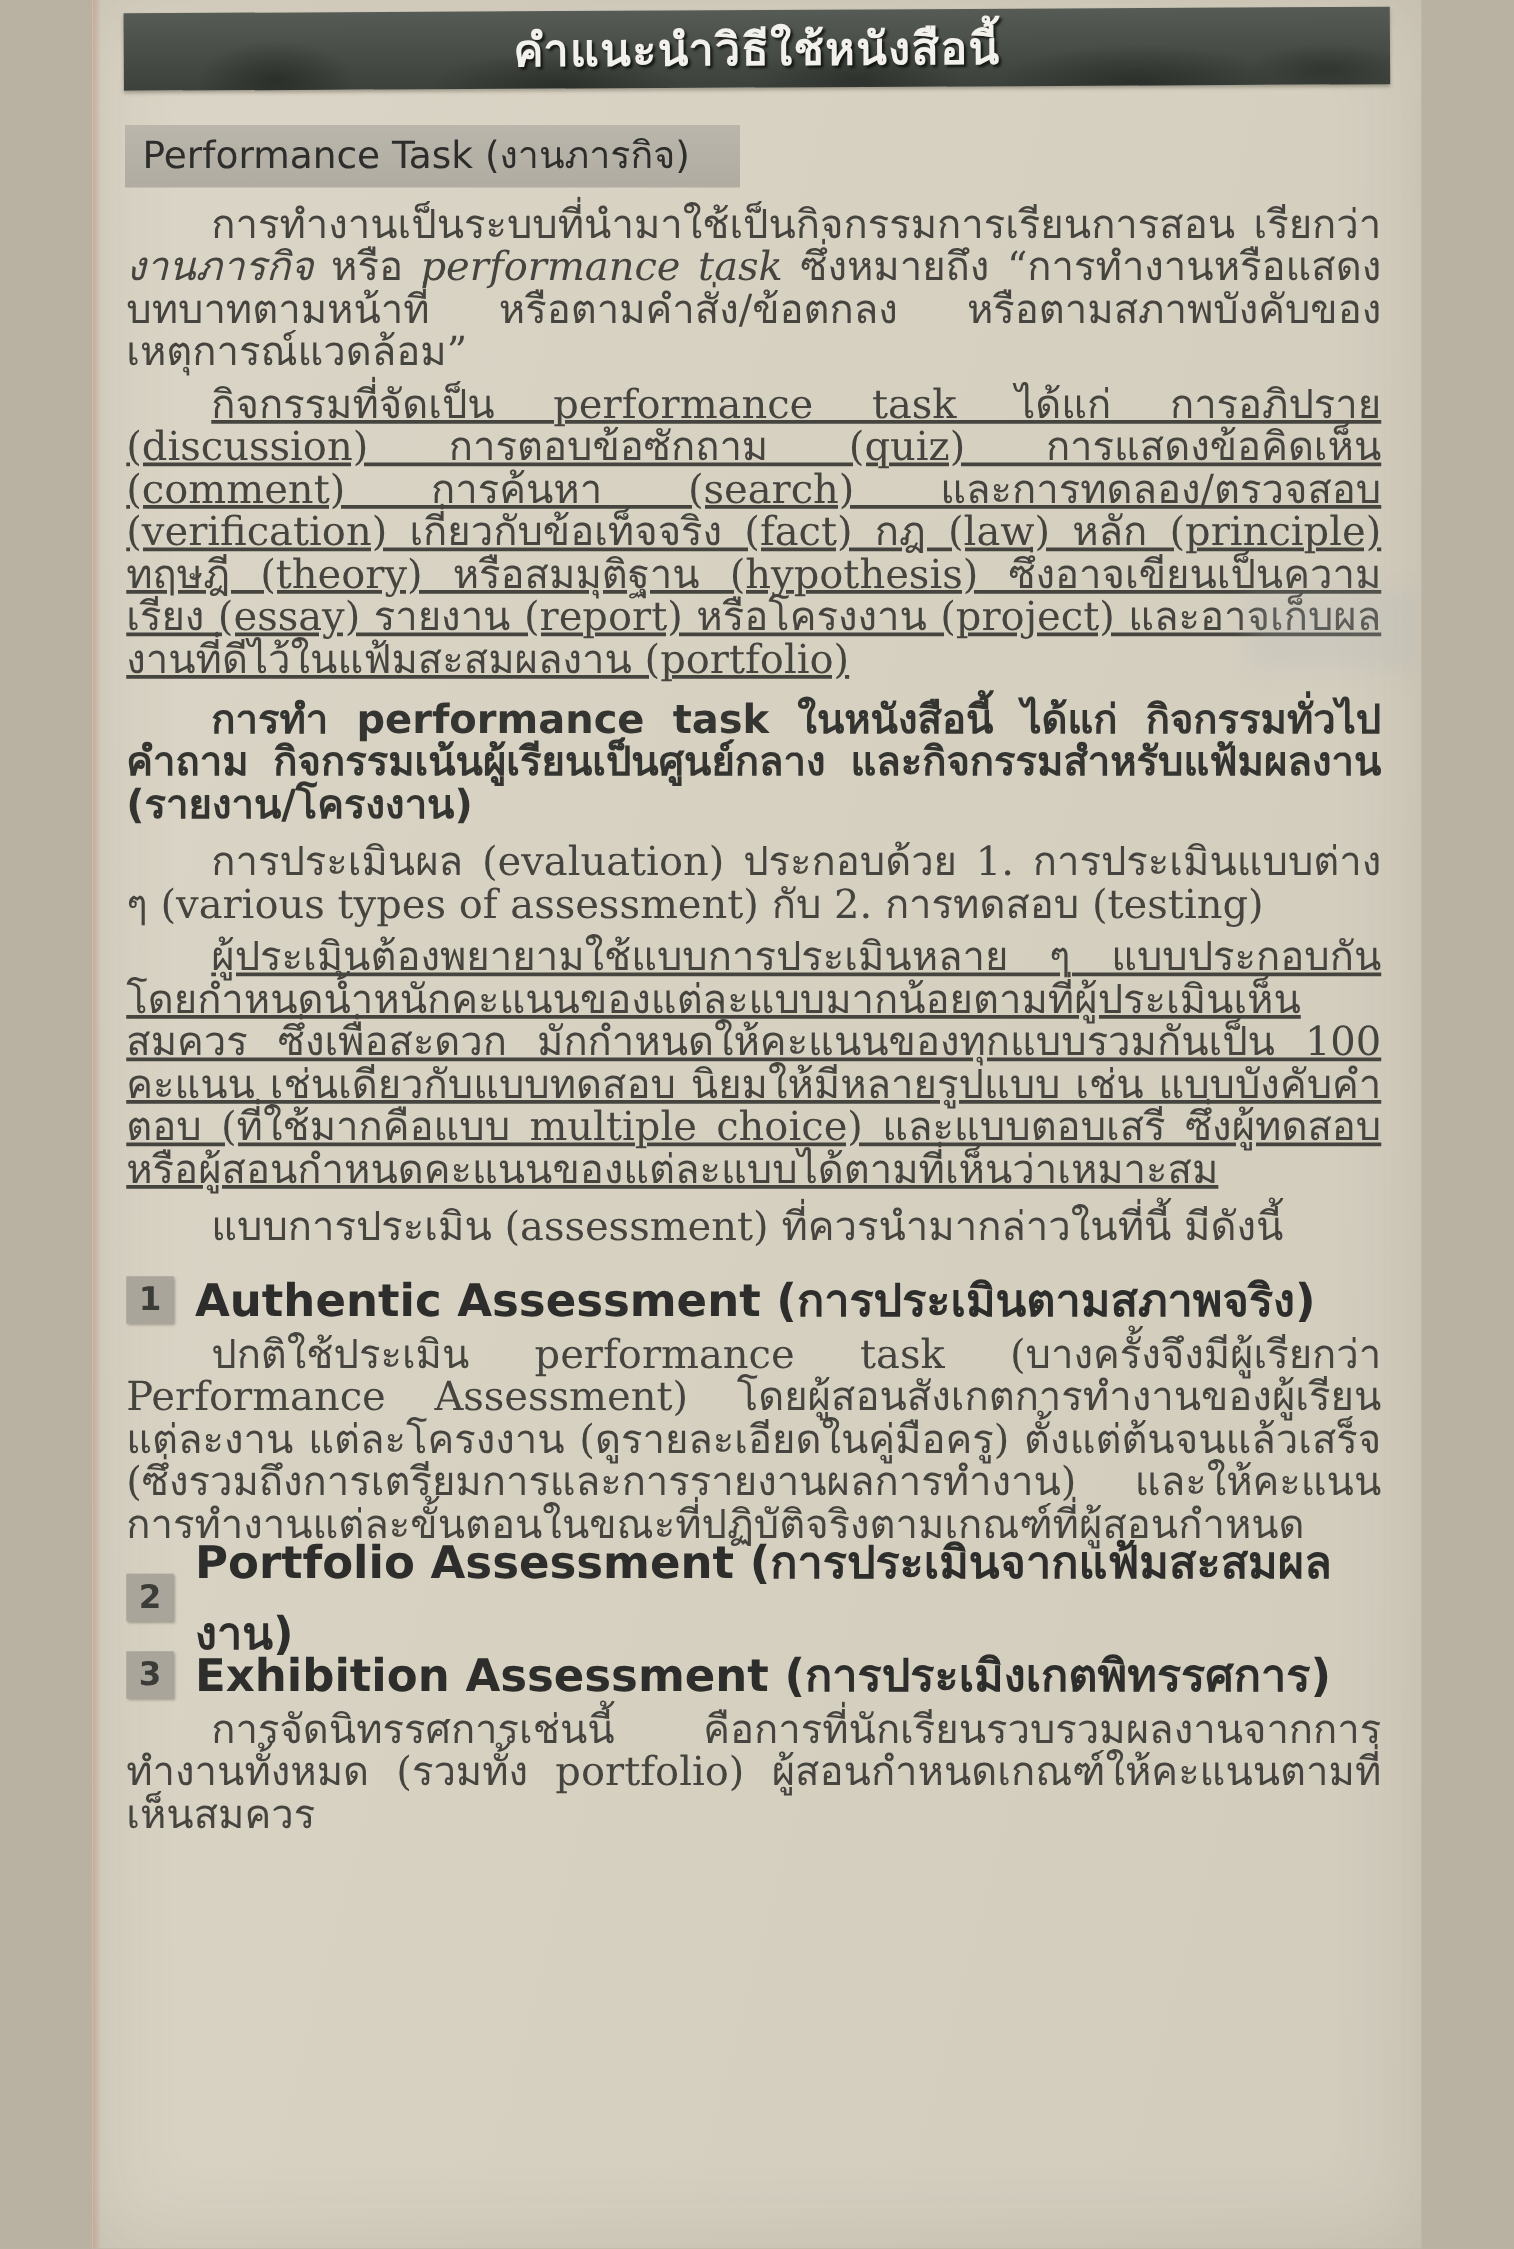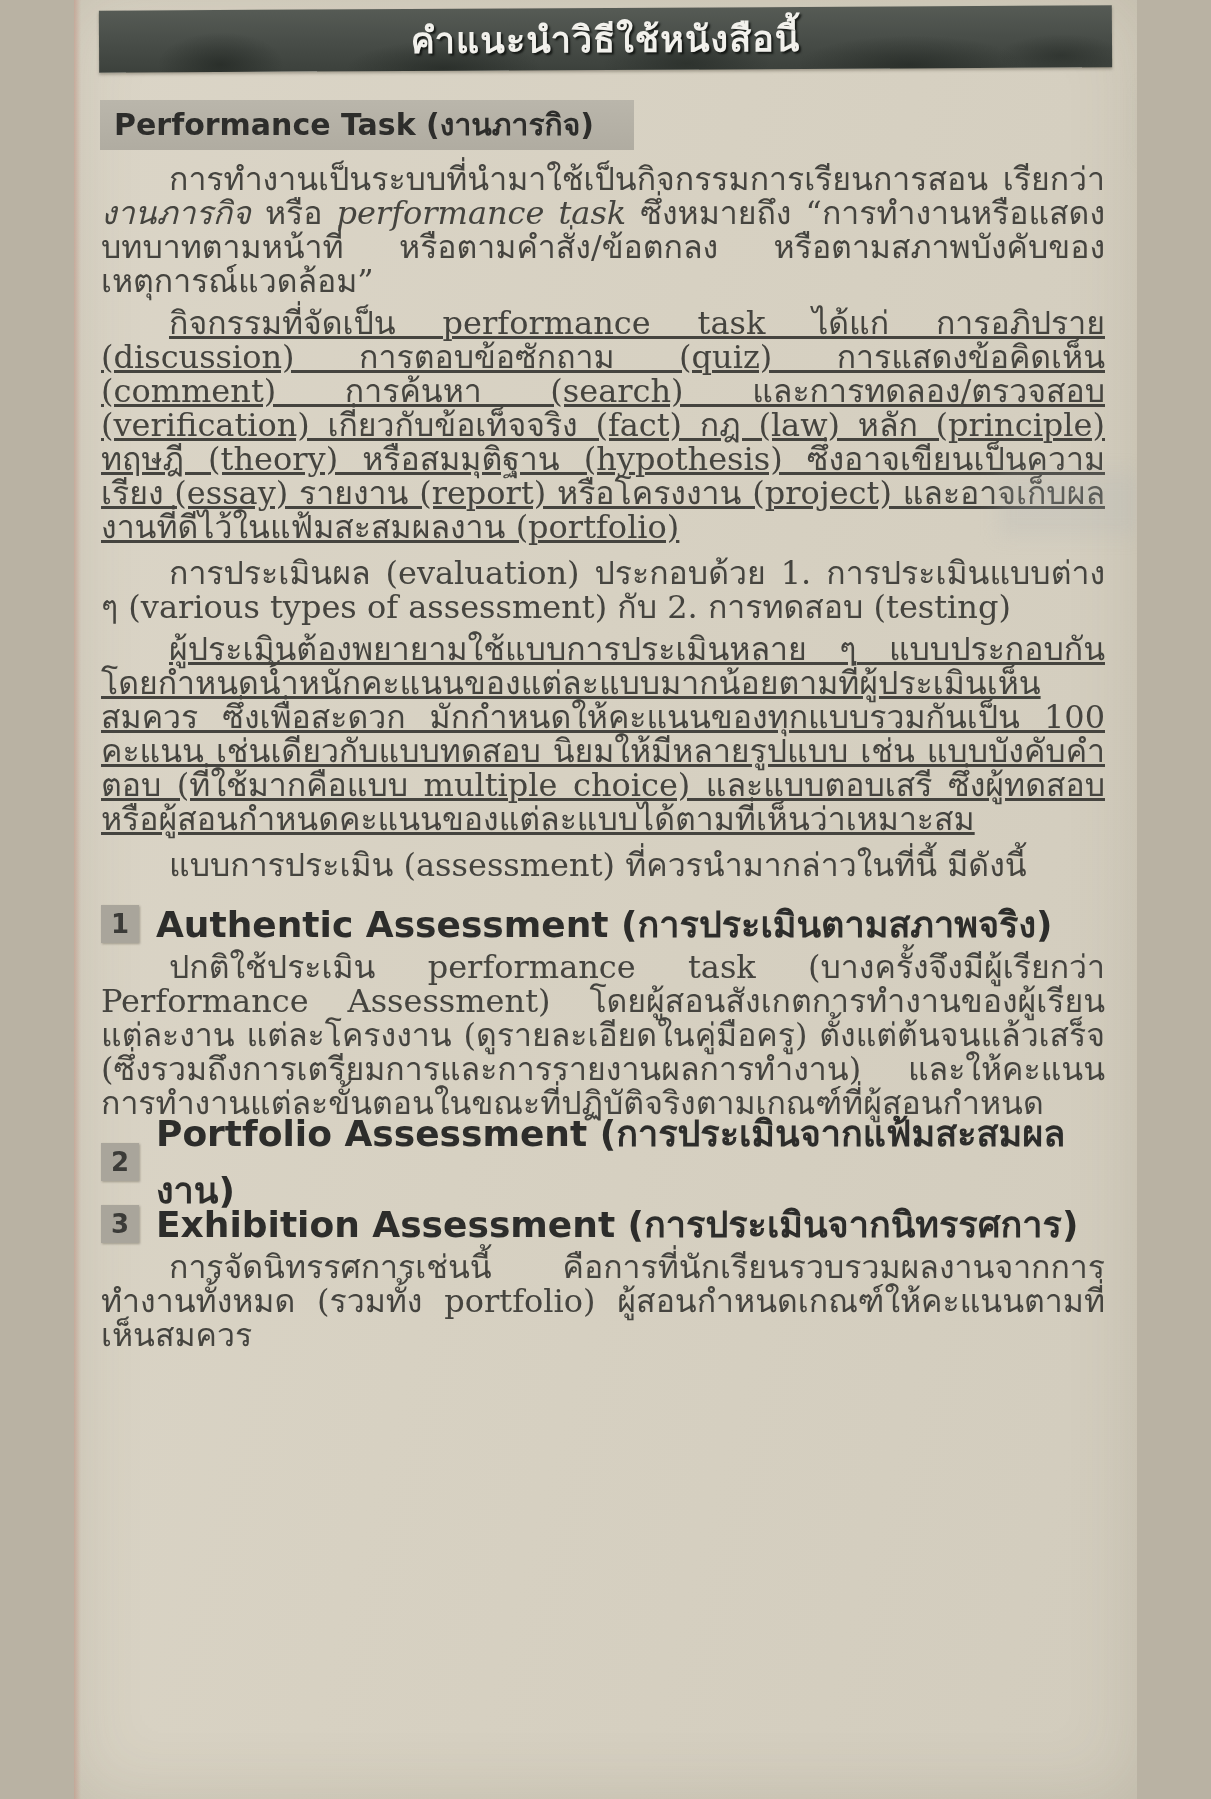--- a/index.html
+++ b/index.html
@@ -42,21 +42,21 @@
     font-weight:700;font-size:36px;letter-spacing:1px;
     color:#f2f1ec;text-shadow:2px 2px 2px rgba(10,12,10,.8);
   }
 
   .sec-head{
     display:inline-block;
     margin:30px 0 0 26px;
     background:linear-gradient(180deg,#bab6ab,#b0aca1);
     color:#2d2d2b;
     font-family:"DejaVu Sans","Liberation Sans",sans-serif;
-    font-weight:700;font-size:30px;line-height:46px;
+    font-weight:400;font-size:30px;line-height:46px;
     padding:2px 40px 2px 14px;
   }
   .para{
     margin:12px 32px 0 27px;
     font-size:32px;line-height:34px;
     text-align:justify;text-indent:68px;
   }
   .para.tight{margin-top:8px;text-decoration:underline;}
   .para-bold{
     font-family:"DejaVu Sans","Liberation Sans",sans-serif;
@@ -95,20 +95,21 @@
     <h1>คำแนะนำวิธีใช้หนังสือนี้</h1>
   </header>
 
   <section>
     <h2 class="sec-head">Performance Task (งานภารกิจ)</h2>
 
     <p class="para"><span>การทำงานเป็นระบบที่นำมาใช้เป็นกิจกรรมการเรียนการสอน เรียกว่า </span><span class="ital">งานภารกิจ</span><span> หรือ </span><span class="ital">performance task</span><span> ซึ่งหมายถึง “การทำงานหรือแสดงบทบาทตามหน้าที่ หรือตามคำสั่ง/ข้อตกลง หรือตามสภาพบังคับของเหตุการณ์แวดล้อม”</span></p>
 
     <p class="para tight">กิจกรรมที่จัดเป็น performance task ได้แก่ การอภิปราย (discussion) การตอบข้อซักถาม (quiz) การแสดงข้อคิดเห็น (comment) การค้นหา (search) และการทดลอง/ตรวจสอบ (verification) เกี่ยวกับข้อเท็จจริง (fact) กฎ (law) หลัก (principle) ทฤษฎี (theory) หรือสมมุติฐาน (hypothesis) ซึ่งอาจเขียนเป็นความเรียง (essay) รายงาน (report) หรือโครงงาน (project) และอาจเก็บผลงานที่ดีไว้ในแฟ้มสะสมผลงาน (portfolio)</p>
 
+    <p class="para para-bold">การทำ performance task ในหนังสือนี้ ได้แก่ กิจกรรมทั่วไป คำถาม กิจกรรมเน้นผู้เรียนเป็นศูนย์กลาง และกิจกรรมสำหรับแฟ้มผลงาน (รายงาน/โครงงาน)</p>
   </section>
 
   <section>
 
     <p class="para">การประเมินผล (evaluation) ประกอบด้วย 1. การประเมินแบบต่าง ๆ (various types of assessment) กับ 2. การทดสอบ (testing)</p>
     <p class="para tight">ผู้ประเมินต้องพยายามใช้แบบการประเมินหลาย ๆ แบบประกอบกัน โดยกำหนดน้ำหนักคะแนนของแต่ละแบบมากน้อยตามที่ผู้ประเมินเห็นสมควร ซึ่งเพื่อสะดวก มักกำหนดให้คะแนนของทุกแบบรวมกันเป็น 100 คะแนน เช่นเดียวกับแบบทดสอบ นิยมให้มีหลายรูปแบบ เช่น แบบบังคับคำตอบ (ที่ใช้มากคือแบบ multiple choice) และแบบตอบเสรี ซึ่งผู้ทดสอบหรือผู้สอนกำหนดคะแนนของแต่ละแบบได้ตามที่เห็นว่าเหมาะสม</p>
     <p class="para">แบบการประเมิน (assessment) ที่ควรนำมากล่าวในที่นี้ มีดังนี้</p>
 
     <div class="item">
       <div class="item-head">
@@ -121,20 +122,20 @@
     <div class="item">
       <div class="item-head">
         <span class="badge">2</span>
         <span class="item-title">Portfolio Assessment (การประเมินจากแฟ้มสะสมผลงาน)</span>
       </div>
     </div>
 
     <div class="item">
       <div class="item-head">
         <span class="badge">3</span>
-        <span class="item-title">Exhibition Assessment (การประเมินจากนิทรรศการ)</span>
+        <span class="item-title">Exhibition Assessment (การประเมิงเกตพิทรรศการ)</span>
       </div>
       <p class="para">การจัดนิทรรศการเช่นนี้ คือการที่นักเรียนรวบรวมผลงานจากการทำงานทั้งหมด (รวมทั้ง portfolio) ผู้สอนกำหนดเกณฑ์ให้คะแนนตามที่เห็นสมควร</p>
     </div>
 
     
   </section>
 </div>
 
 </body></html>

